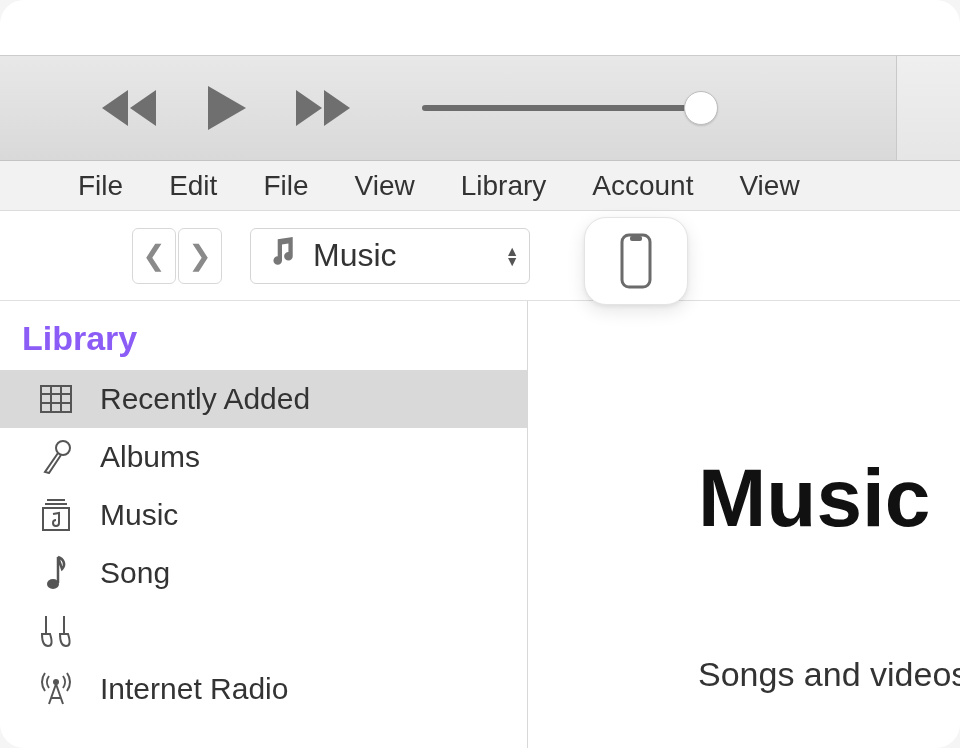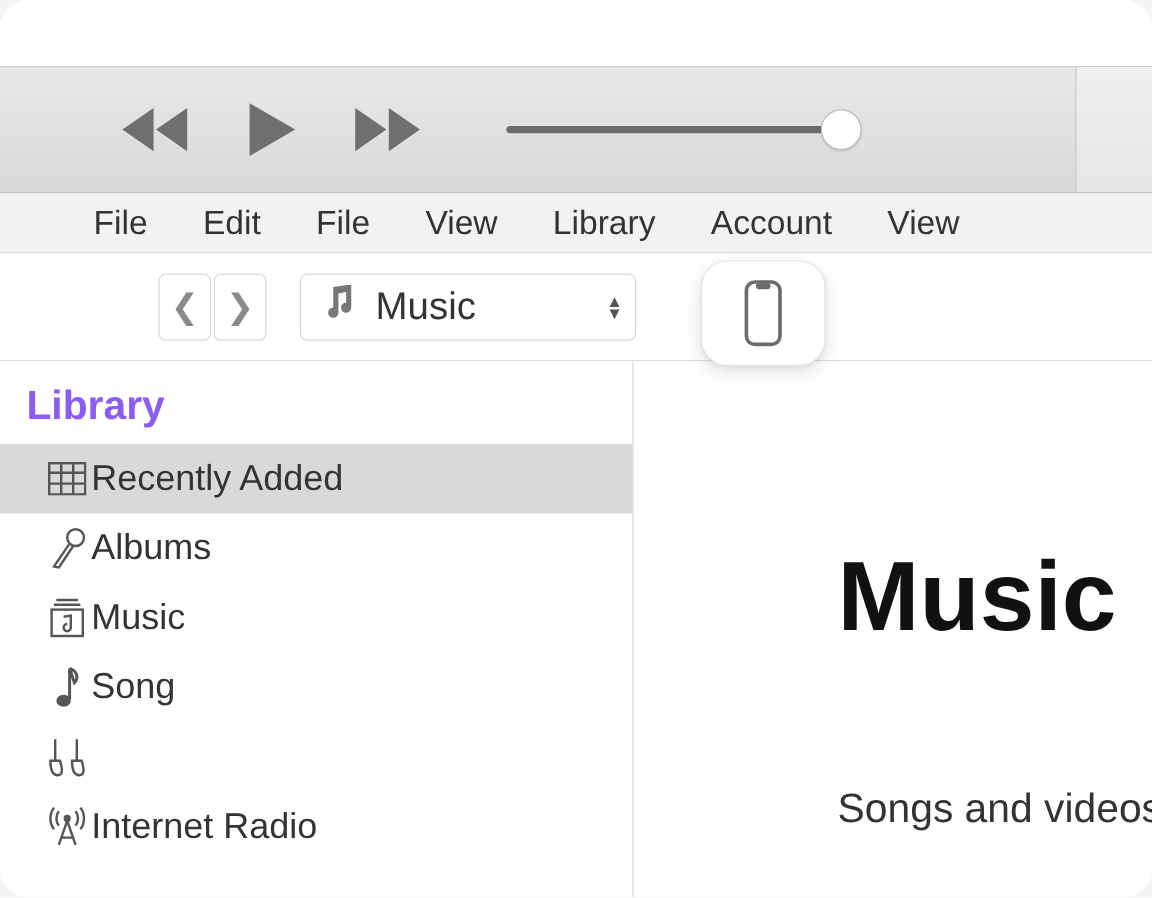--- a/index.html
+++ b/index.html
@@ -158,20 +158,21 @@
   }
   .sidebar-header {
     font-size: 34px;
     font-weight: 700;
     color: #8b5cf6;
     padding: 6px 0 12px 22px;
   }
   .lib-item {
     display: flex;
     align-items: center;
+    gap: 24px;
     height: 58px;
     padding-left: 36px;
     font-size: 30px;
     color: #333;
   }
   .lib-item.selected { background: #d9d9d9; }
   .lib-icon { width: 40px; display: flex; justify-content: center; color: #555; }
   .main {
     flex: 1;
     padding-left: 170px;

